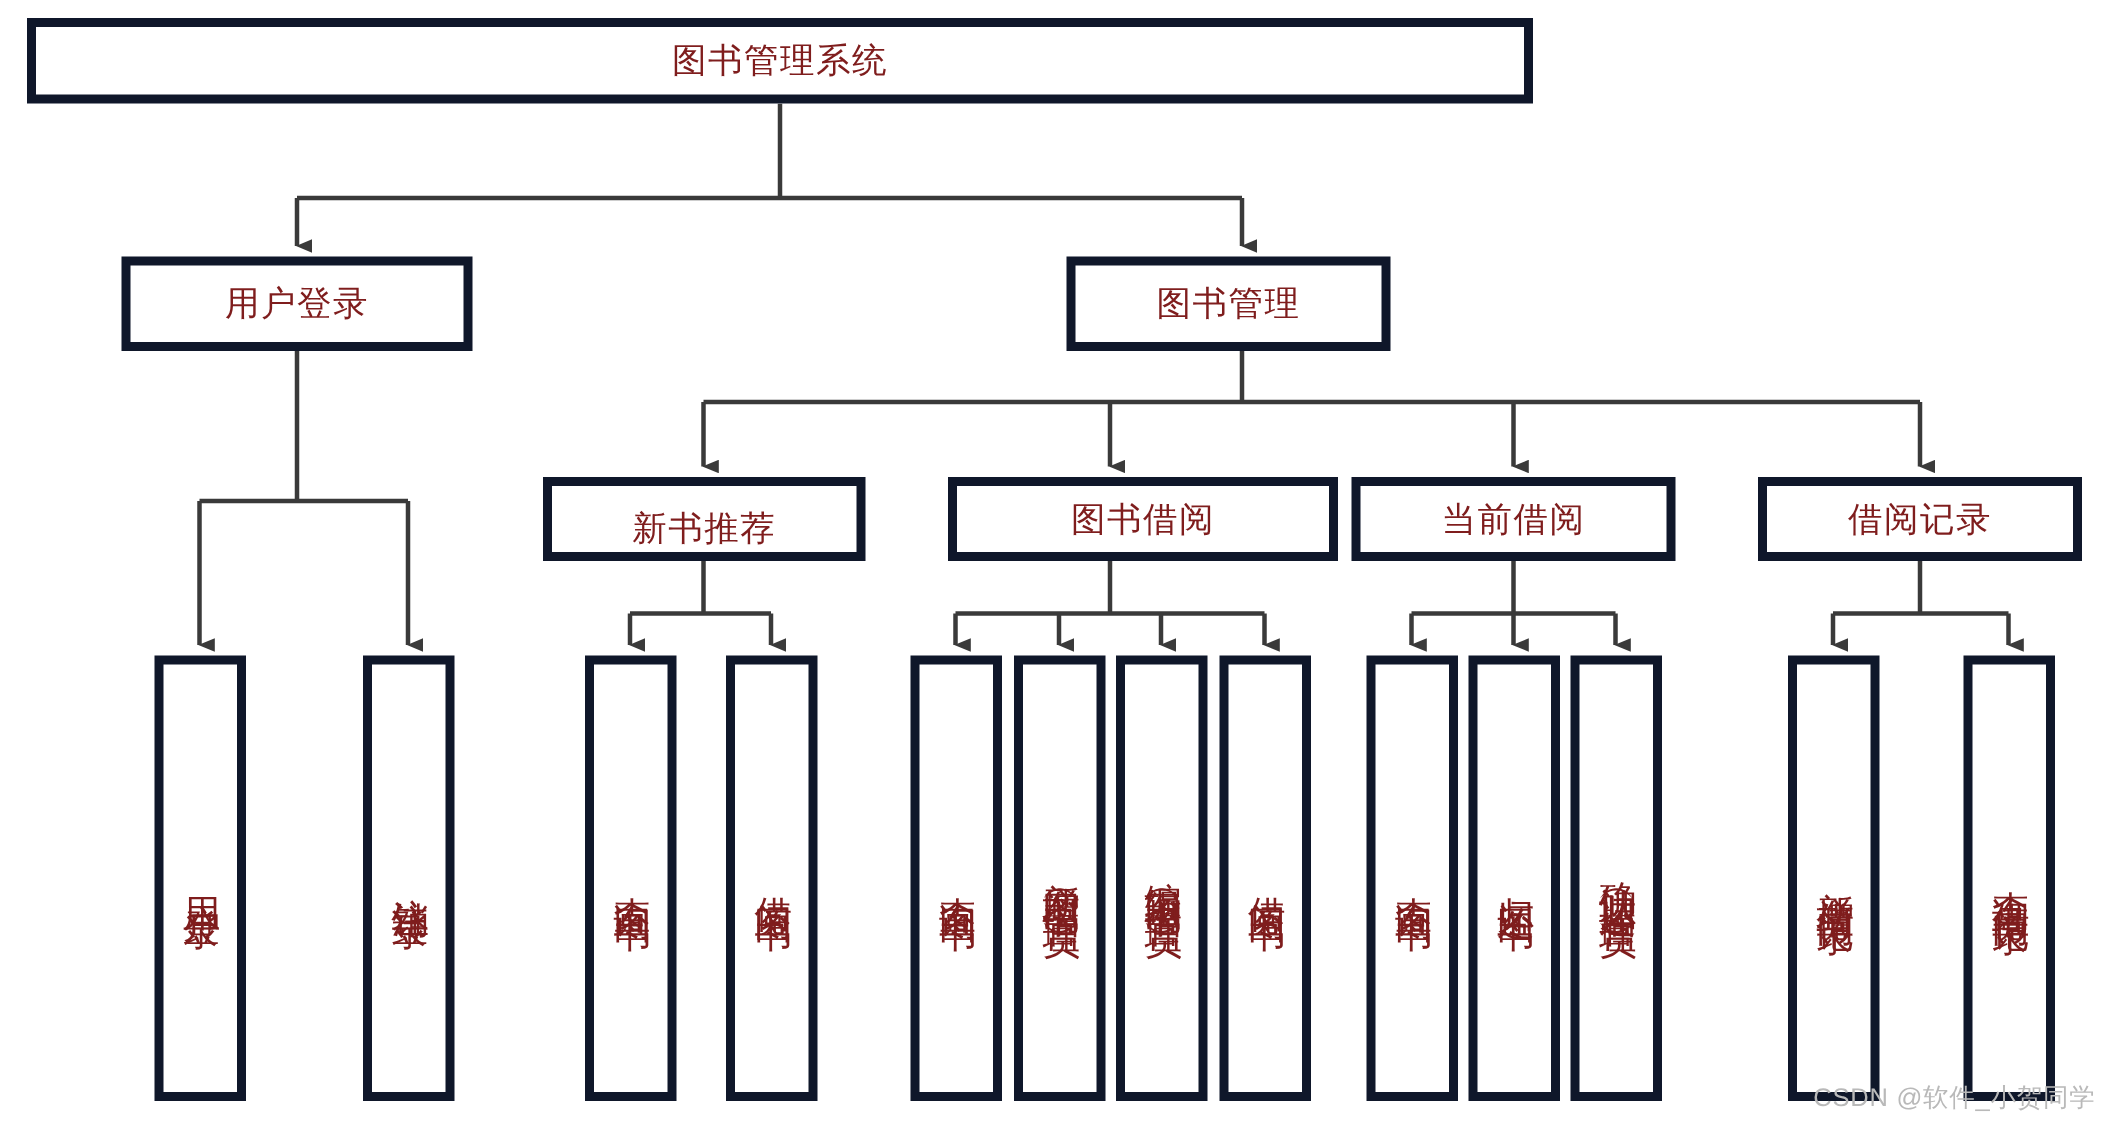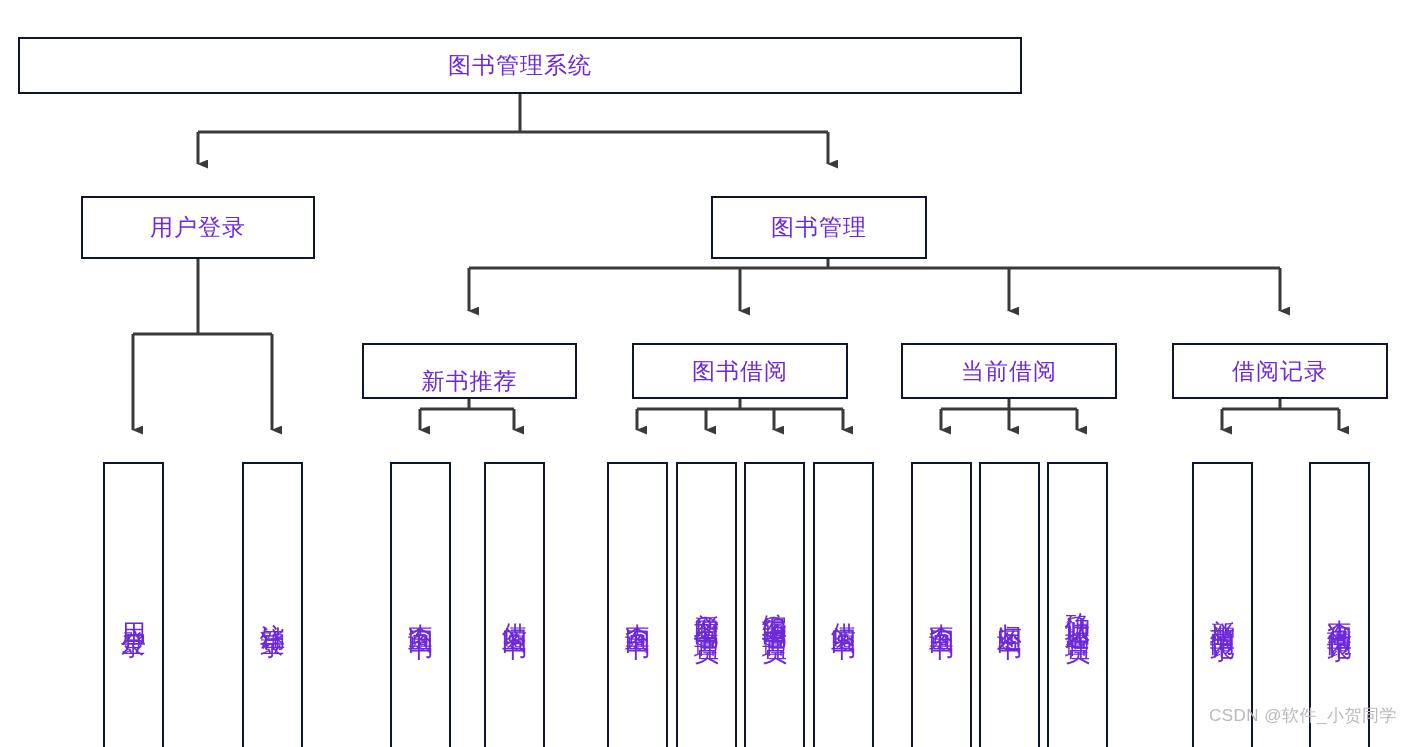--- a/index.html
+++ b/index.html
@@ -21,27 +21,26 @@
     position: absolute;
     left: 0;
     top: 0;
     width: 1405px;
     height: 747px;
     pointer-events: none;
   }
   .node {
     position: absolute;
     box-sizing: border-box;
-    border: 2px solid #0f172a;
+    border: 6px solid #0f172a;
     background: #ffffff;
     display: flex;
     align-items: center;
     justify-content: center;
-    color: #6d28d9;
-    margin-top: 25px;
+    color: #7f1d1d;
   }
   .node.horizontal {
     font-size: 23px;
     letter-spacing: 1px;
   }
   .node.vertical {
     align-items: flex-start;
     justify-content: center;
     padding-top: 0;
   }
@@ -57,21 +56,21 @@
   .vwrap {
     width: 100%;
     height: 100%;
     display: flex;
     align-items: center;
     justify-content: center;
   }
   .watermark {
     position: absolute;
     right: 8px;
-    bottom: 20px;
+    bottom: 4px;
     font-size: 17px;
     color: #b9b9b9;
     letter-spacing: 0.5px;
     white-space: nowrap;
   }
 </style>
 </head>
 <body>
 
 <div id="canvas">
@@ -133,21 +132,21 @@
   <div class="node horizontal" style="left:81px; top:171px; width:234px; height:63px;">
     <span>用户登录</span>
   </div>
   <div class="node horizontal" style="left:711px; top:171px; width:216px; height:63px;">
     <span>图书管理</span>
   </div>
 
   <div class="node horizontal" style="left:362px; top:318px; width:215px; height:56px;align-items:flex-end;">
     <span>新书推荐</span>
   </div>
-  <div class="node horizontal" style="left:632px; top:318px; width:216px; height:56px;">
+  <div class="node horizontal" style="left:632px; top:318px; width:260px; height:56px;">
     <span>图书借阅</span>
   </div>
   <div class="node horizontal" style="left:1172px; top:318px; width:216px; height:56px;">
     <span>借阅记录</span>
   </div>
   <div class="node horizontal" style="left:901px; top:318px; width:216px; height:56px;">
     <span>当前借阅</span>
   </div>
 
   <div class="node vertical" style="left:103px; top:437px; width:61px; height:297px;">

